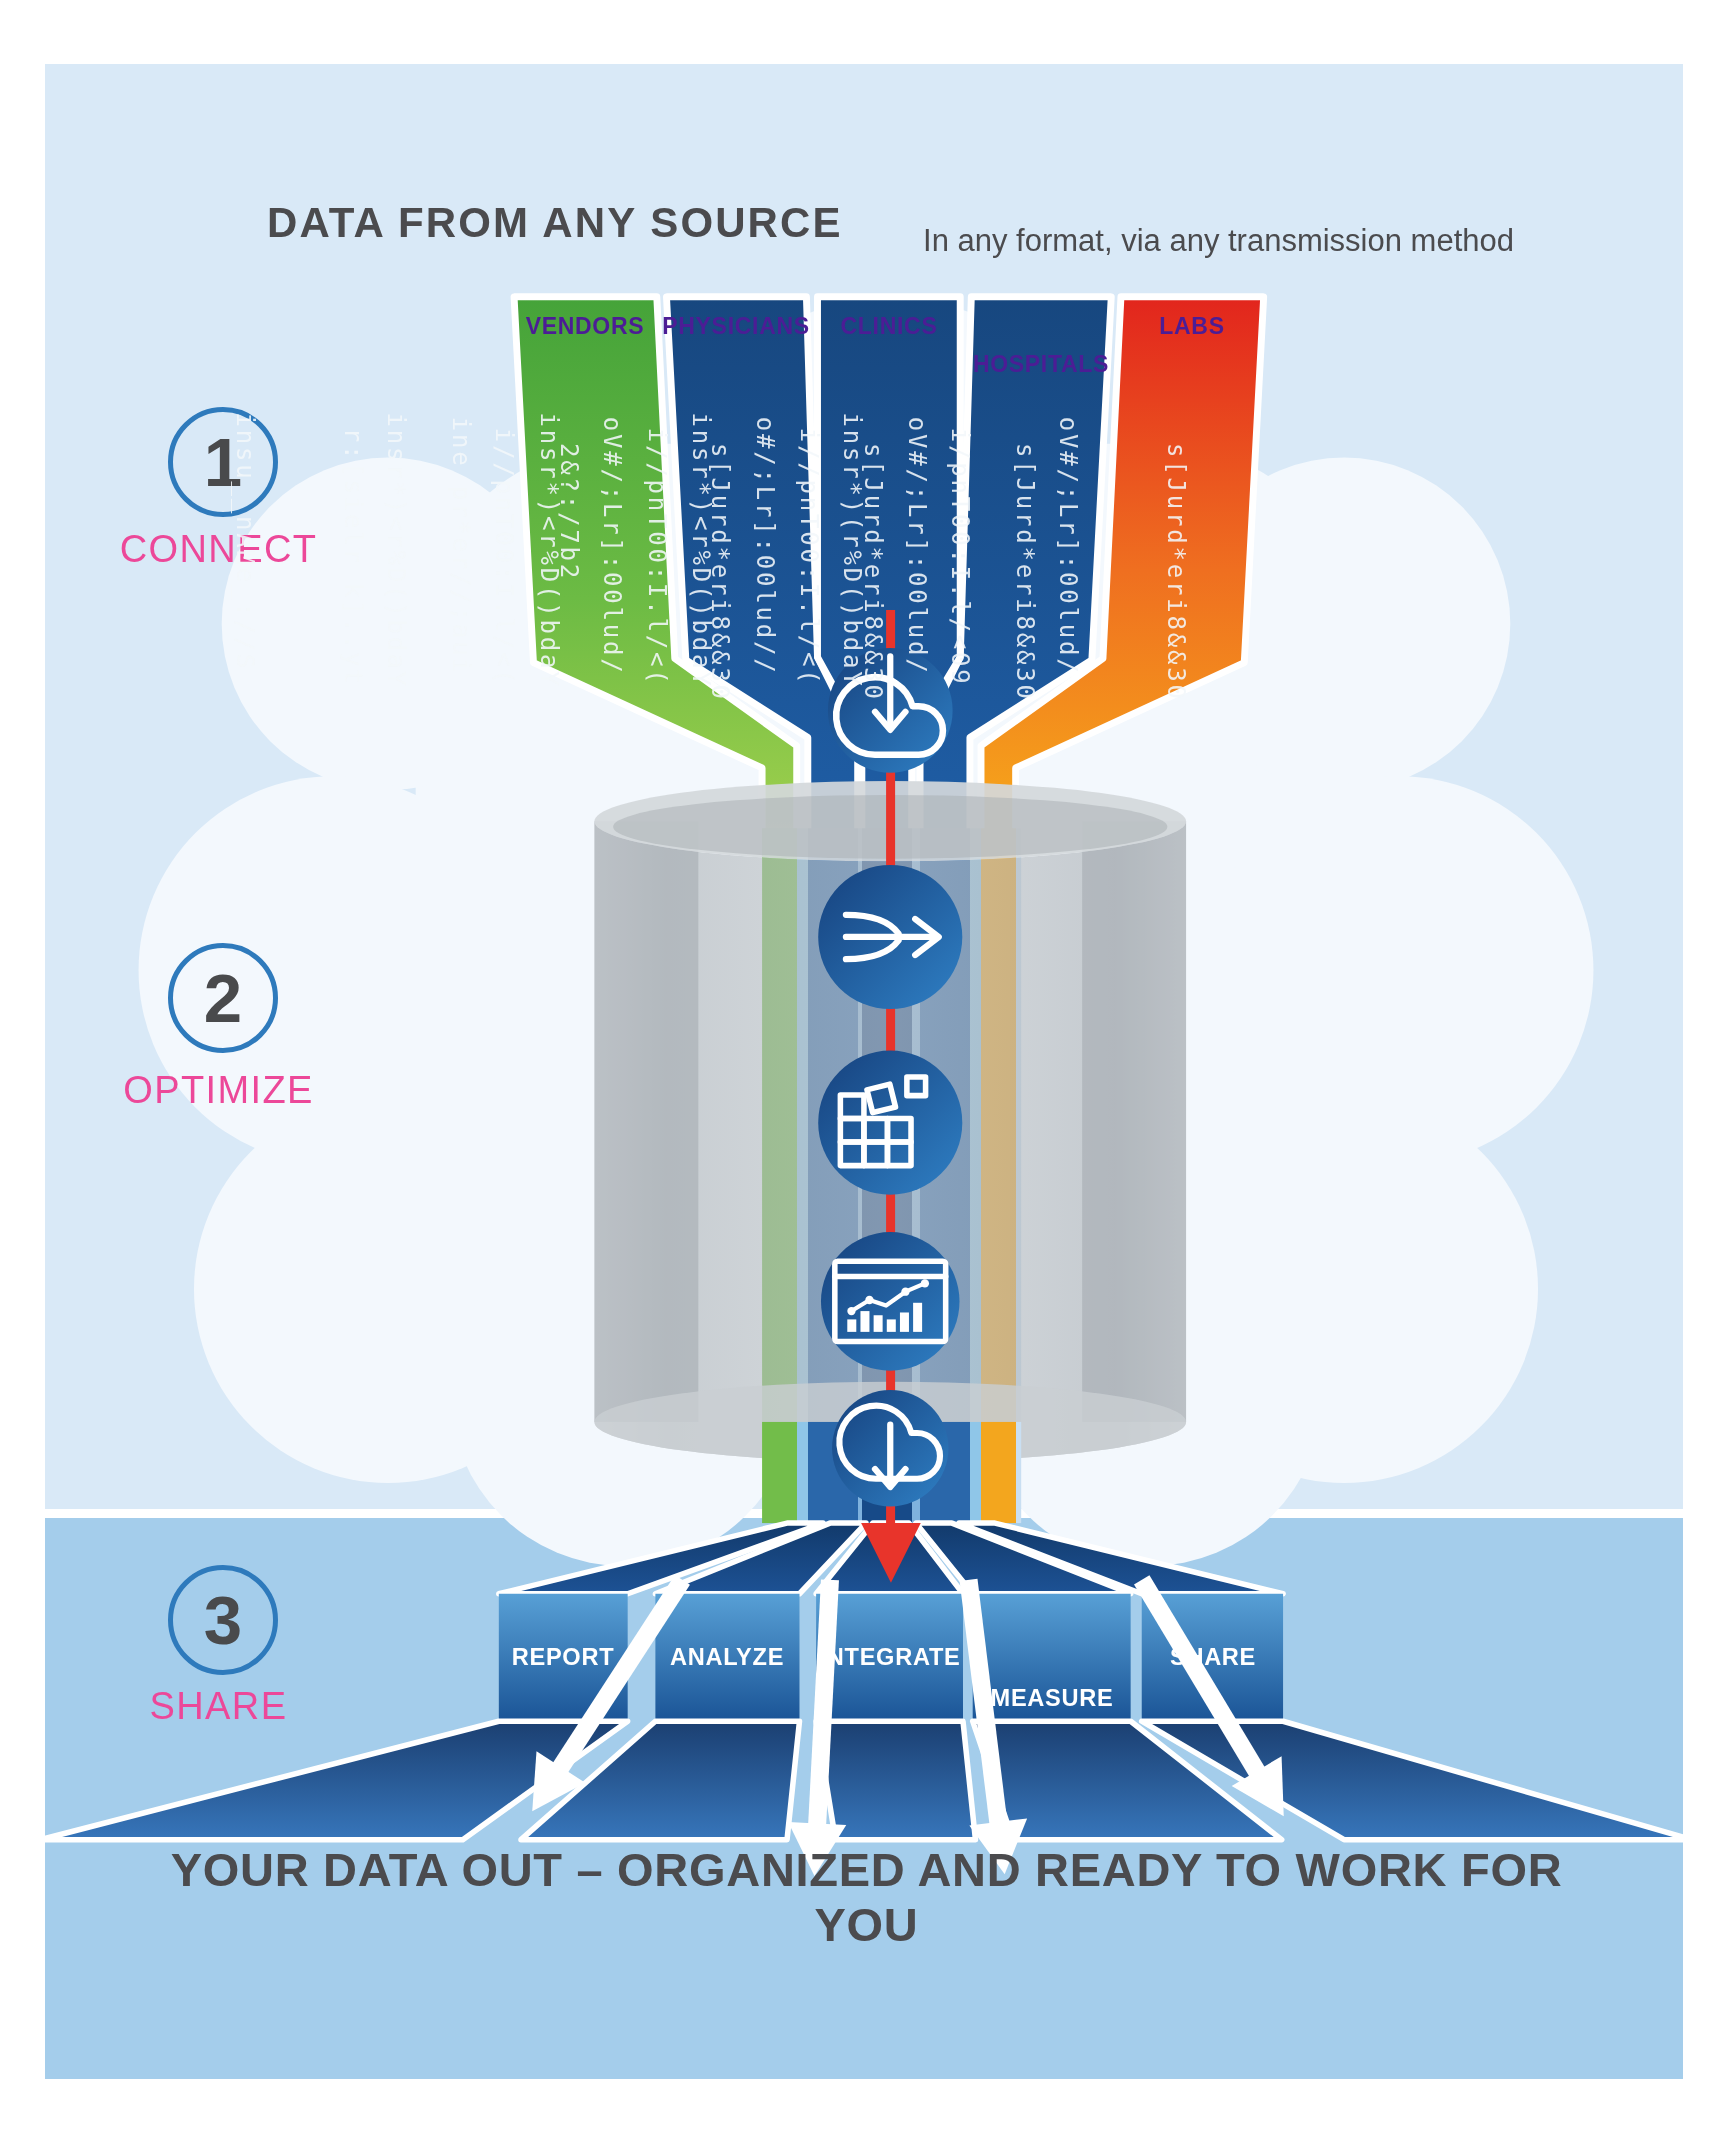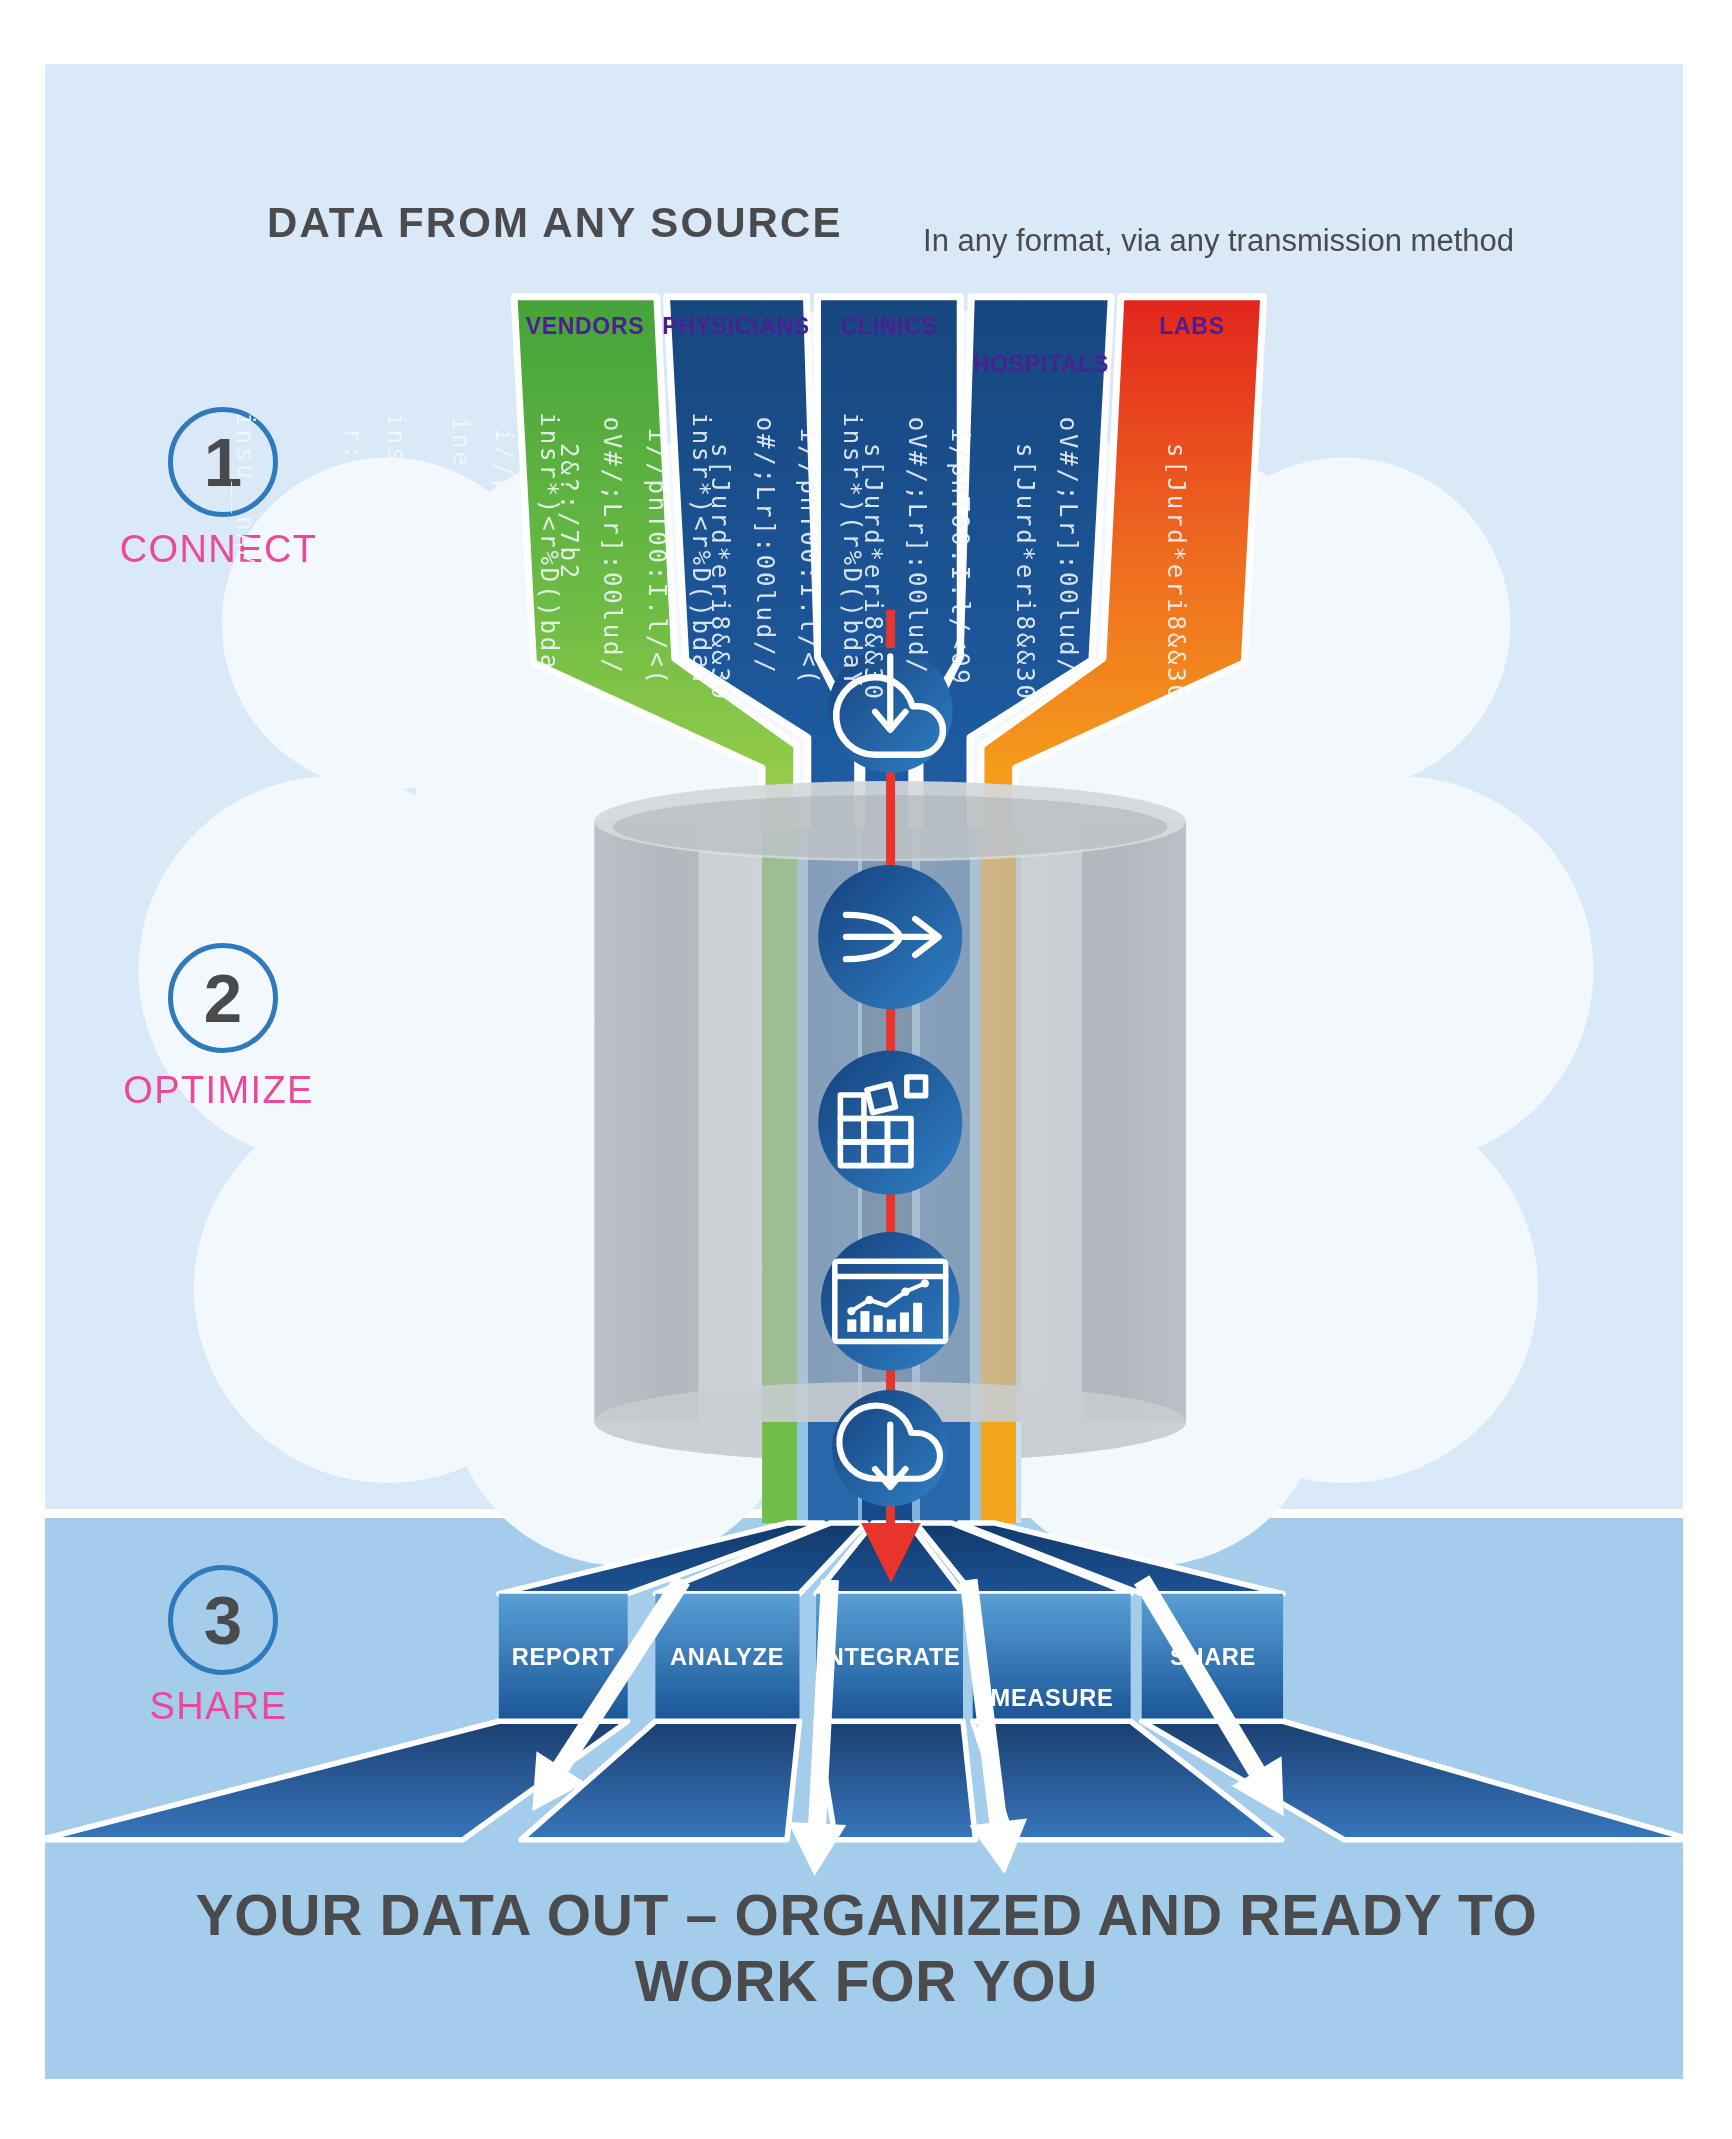--- a/index.html
+++ b/index.html
@@ -23,21 +23,21 @@
 
   .glyphs{width:277px;height:146px;transform:rotate(90deg);font-family:"DejaVu Sans Mono",monospace;
           font-size:24px;line-height:36px;letter-spacing:2.8px;color:rgba(242,247,250,0.88);white-space:pre;}
   .glyphs div:nth-child(1){margin-left:30.5px;}
   .glyphs div:nth-child(2){margin-left:4.2px;}
   .glyphs div:nth-child(3){margin-left:15.2px;}
   .glyphs div:nth-child(4){margin-left:0px;}
 
   .output-label{width:166px;text-align:center;font-size:23.6px;font-weight:bold;color:#ffffff;letter-spacing:0.7px;}
 
-  .footer-title{left:139px;top:1882px;width:1455px;text-align:center;font-size:57px;font-weight:bold;
+  .footer-title{left:139px;top:1842px;width:1455px;text-align:center;font-size:47px;font-weight:bold;
                 color:#4b4b4e;letter-spacing:0.7px;}
   .footer-sub{left:139px;top:1943px;width:1455px;text-align:center;font-size:31px;color:#4b4b4e;}
 </style>
 </head>
 <body>
 
 <div class="page">
   <div class="panel-top"></div>
   <div class="panel-bottom"></div>
 

